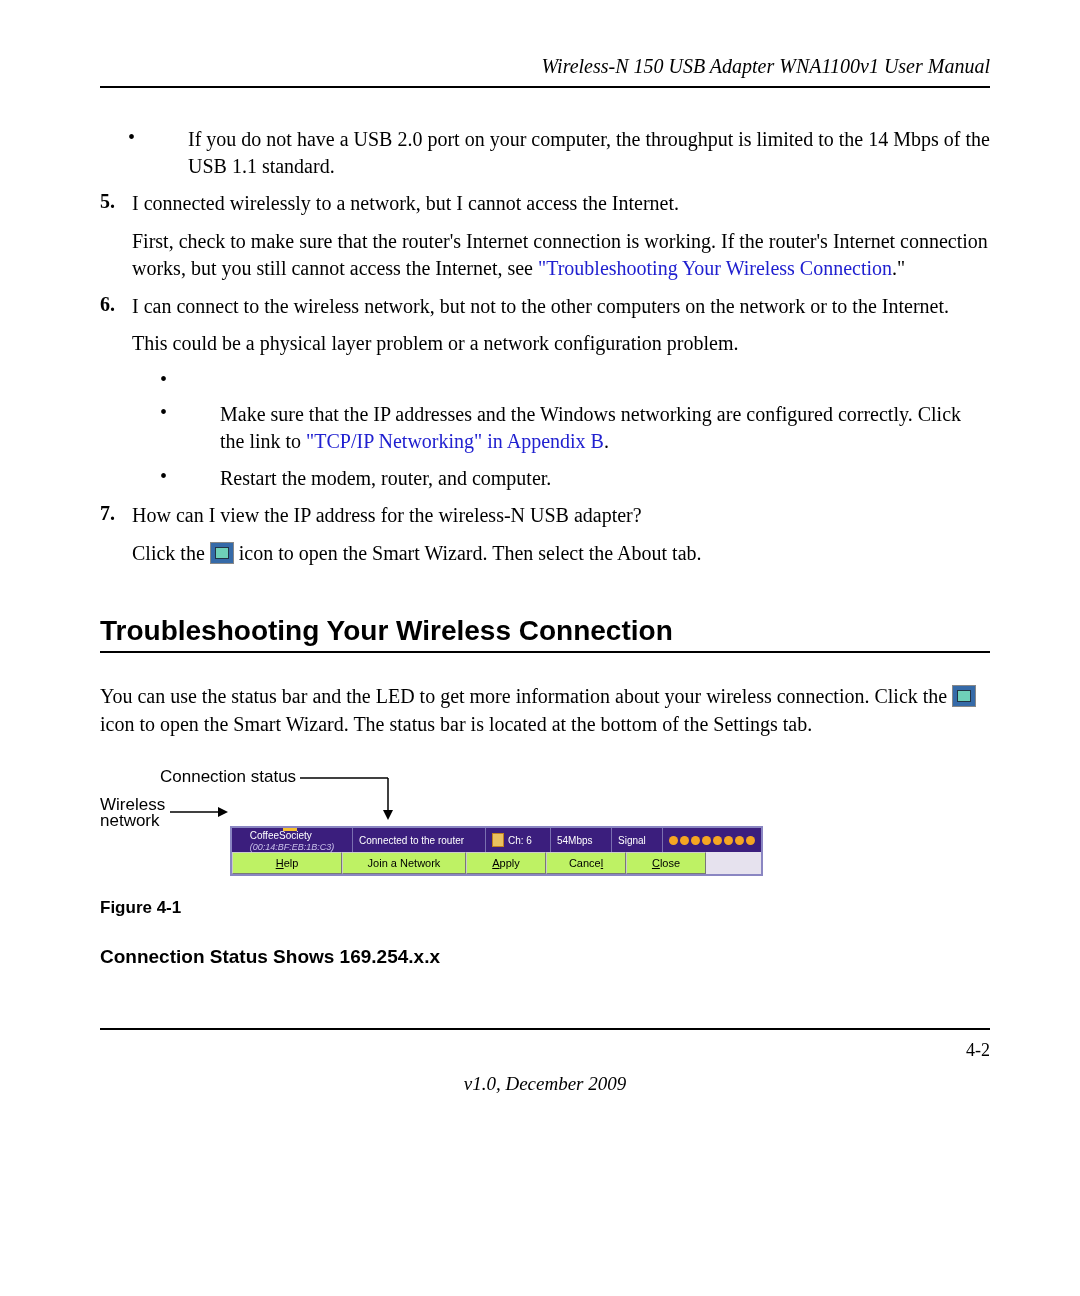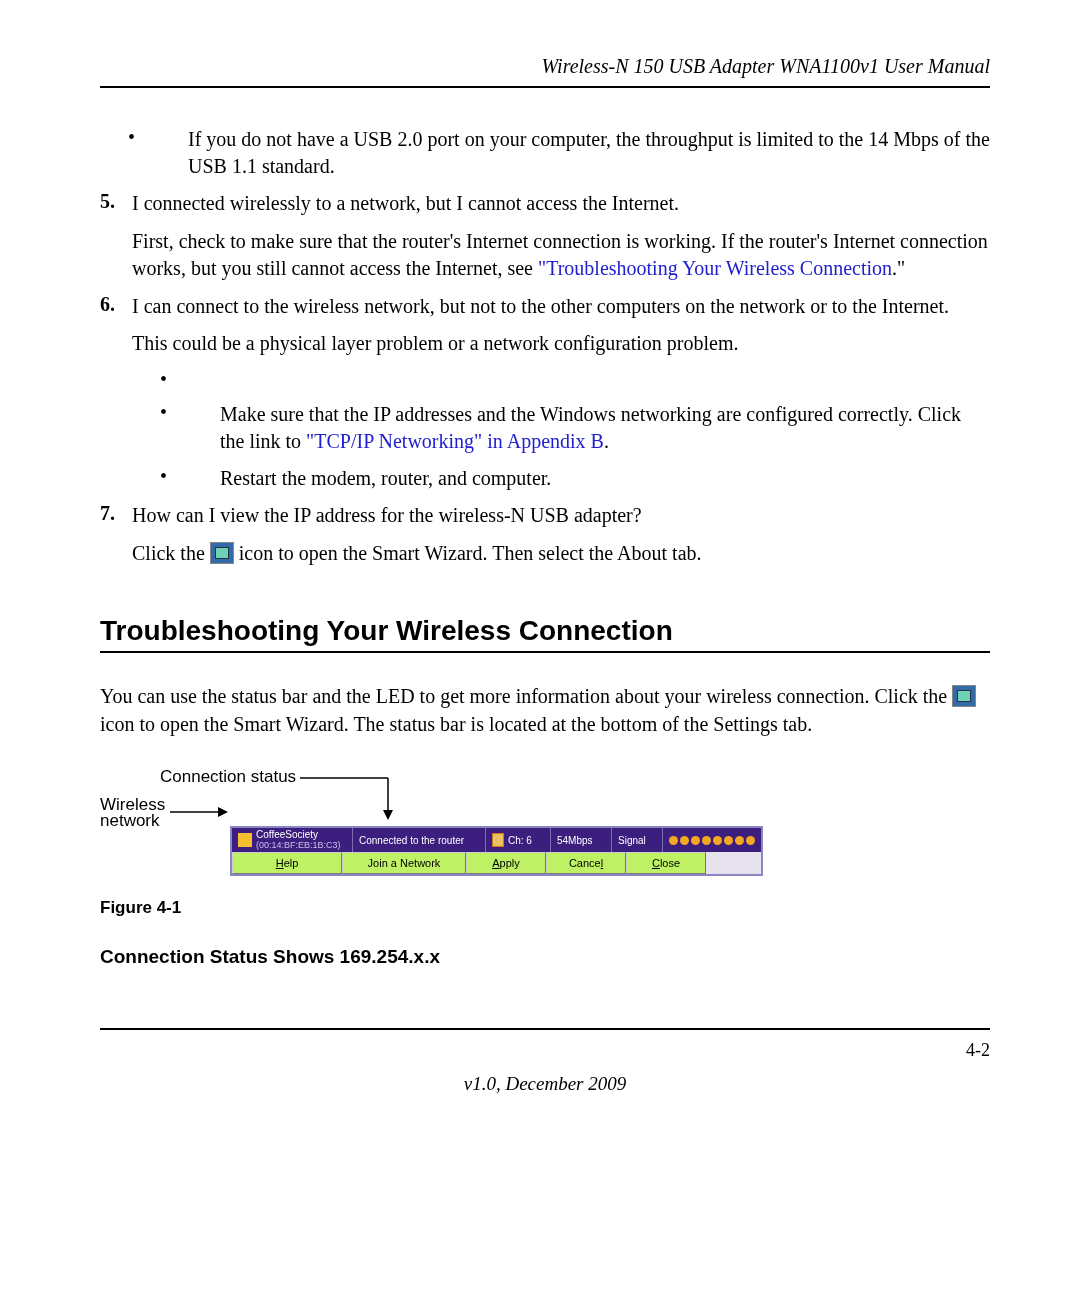--- a/index.html
+++ b/index.html
@@ -94,21 +94,21 @@
     border-right: 1px solid #7a6fb0;
     padding: 0 6px;
     display: flex;
     align-items: center;
     height: 100%;
   }
   .sb-row1 .wifi-ico {
     width: 14px; height: 14px; background: #f5c030; margin-right: 4px; display:inline-block;
   }
   .sb-row1 .ssid { line-height: 1.05; }
-  .sb-row1 .mac { color: #c9c2ea; font-size: 9px; }
+  .sb-row1 .mac { color: #c9c2ea; font-size: 9px; font-style: italic; }
   .sb-row1 .fileico { width: 10px; height: 12px; background: #eac060; border:1px solid #c08020; display:inline-block; margin-right:4px;}
   .signal-dots { display:flex; gap:2px; padding:0 6px; }
   .signal-dots span { width:9px; height:9px; border-radius:50%; background:#f5a623; }
   .sb-row2 {
     display: flex;
     background: #e6e2ee;
     height: 22px;
     font-size: 11px;
   }
   .sb-row2 .btn {
@@ -207,21 +207,21 @@
         <line x1="288" y1="10" x2="288" y2="46" stroke="#000" stroke-width="1.5"></line>
         <polygon points="288,52 283,42 293,42" fill="#000"></polygon>
         <text x="0" y="42" font-size="17" id="svg-c2a">Wireless</text>
         <text x="0" y="58" font-size="17" id="svg-c2b">network</text>
         <line x1="70" y1="44" x2="122" y2="44" stroke="#000" stroke-width="1.5"></line>
         <polygon points="128,44 118,39 118,49" fill="#000"></polygon>
       </svg>
     </div>
     <div class="statusbar">
       <div class="sb-row1">
-        <div class="cell" style="width:108px;">
+        <div class="cell" style="width:108px;flex-direction:column;">
           <span class="wifi-ico"></span>
           <span class="ssid">
             <span>CoffeeSociety</span><br>
             <span class="mac">(00:14:BF:EB:1B:C3)</span>
           </span>
         </div>
         <div class="cell" style="width:120px;">Connected to the router</div>
         <div class="cell" style="width:52px;">
           <span class="fileico"></span>
           <span>Ch:</span>&nbsp;

